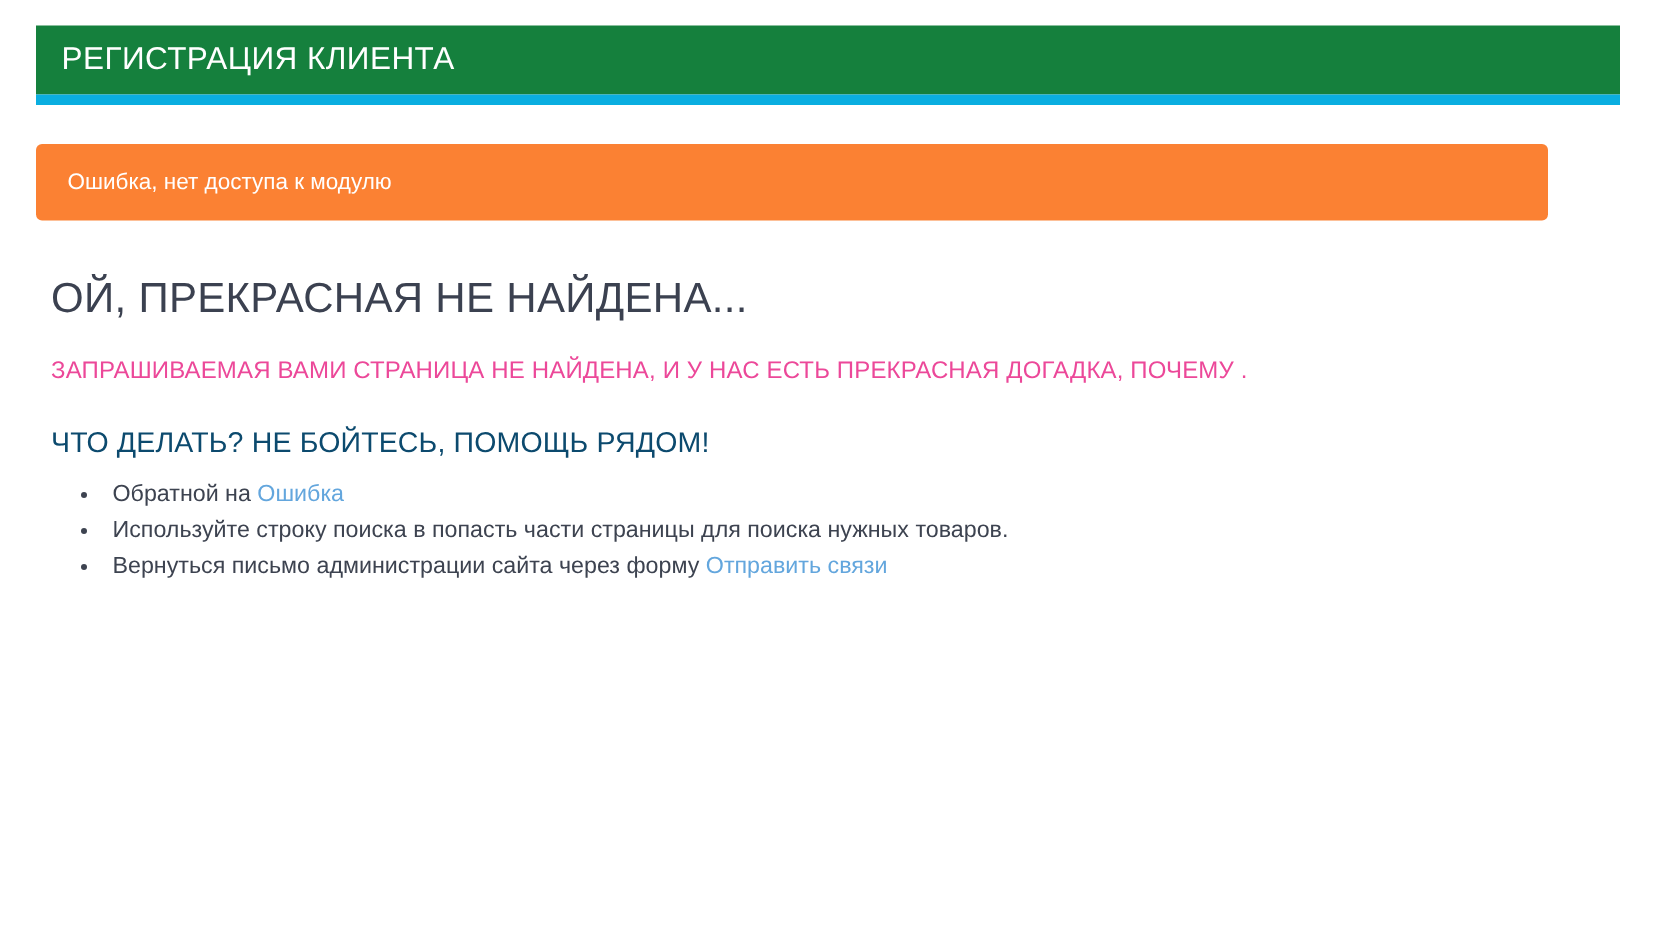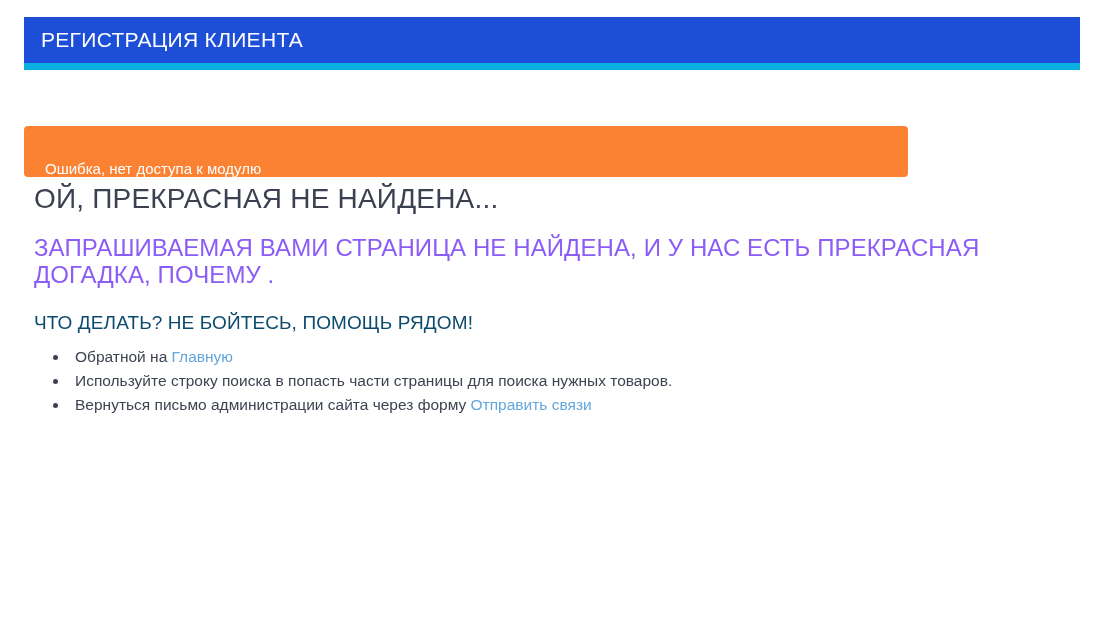--- a/index.html
+++ b/index.html
@@ -24,21 +24,21 @@
     box-sizing: border-box;
   }
 
   
   .page-header {
     position: absolute;
     left: 24px;
     top: 17px;
     width: 1056px;
     height: 46px;
-    background: #1d4ed8;
+    background: #15803d;
     box-sizing: border-box;
     display: flex;
     align-items: center;
   }
   .page-header-title {
     color: #ffffff;
     font-size: 21px;
     font-weight: 400;
     letter-spacing: 0.3px;
     padding-left: 17px;
@@ -51,28 +51,27 @@
     width: 1056px;
     height: 7px;
     background: #0aaee0;
   }
 
   
   .alert {
     position: absolute;
     left: 24px;
     top: 96px;
-    width: 884px;
+    width: 1008px;
     height: 51px;
     background: #fb8133;
     border-radius: 4px;
     box-sizing: border-box;
     display: flex;
-    align-items: flex-end;
-    margin-top: 30px;
+    align-items: center;
   }
   .alert-text {
     color: #ffffff;
     font-size: 15px;
     font-weight: 400;
     padding-left: 21px;
     white-space: nowrap;
   }
 
   
@@ -87,24 +86,24 @@
     margin: 0;
     font-size: 28px;
     font-weight: 300;
     line-height: 38px;
     color: #3b4150;
     letter-spacing: 0.2px;
   }
 
   h2.lead {
     margin: 16px 0 0 0;
-    font-size: 24px;
+    font-size: 16px;
     font-weight: 300;
     line-height: 27px;
-    color: #8b5cf6;
+    color: #ec4899;
     max-width: 1000px;
     letter-spacing: 0.1px;
   }
 
   h3.sub {
     margin: 22px 0 0 0;
     font-size: 19px;
     font-weight: 300;
     line-height: 26px;
     color: #0c4a6e;
@@ -149,19 +148,19 @@
   <div class="content">
 
     <h1 class="title-404">ОЙ, ПРЕКРАСНАЯ НЕ НАЙДЕНА...</h1>
 
     <h2 class="lead">ЗАПРАШИВАЕМАЯ ВАМИ СТРАНИЦА НЕ НАЙДЕНА, И У НАС ЕСТЬ ПРЕКРАСНАЯ ДОГАДКА, ПОЧЕМУ .</h2>
 
 
     <h3 class="sub">ЧТО ДЕЛАТЬ? НЕ БОЙТЕСЬ, ПОМОЩЬ РЯДОМ!</h3>
 
     <ul class="actions">
-      <li><span>Обратной на </span><a class="inline-link" href="#">Главную</a></li>
+      <li><span>Обратной на </span><a class="inline-link" href="#">Ошибка</a></li>
       <li><span>Используйте строку поиска в попасть части страницы для поиска нужных товаров.</span></li>
       <li><span>Вернуться письмо администрации сайта через форму </span><a class="inline-link" href="#">Отправить связи</a></li>
     </ul>
 
   </div>
 </div>
 
 </body></html>

